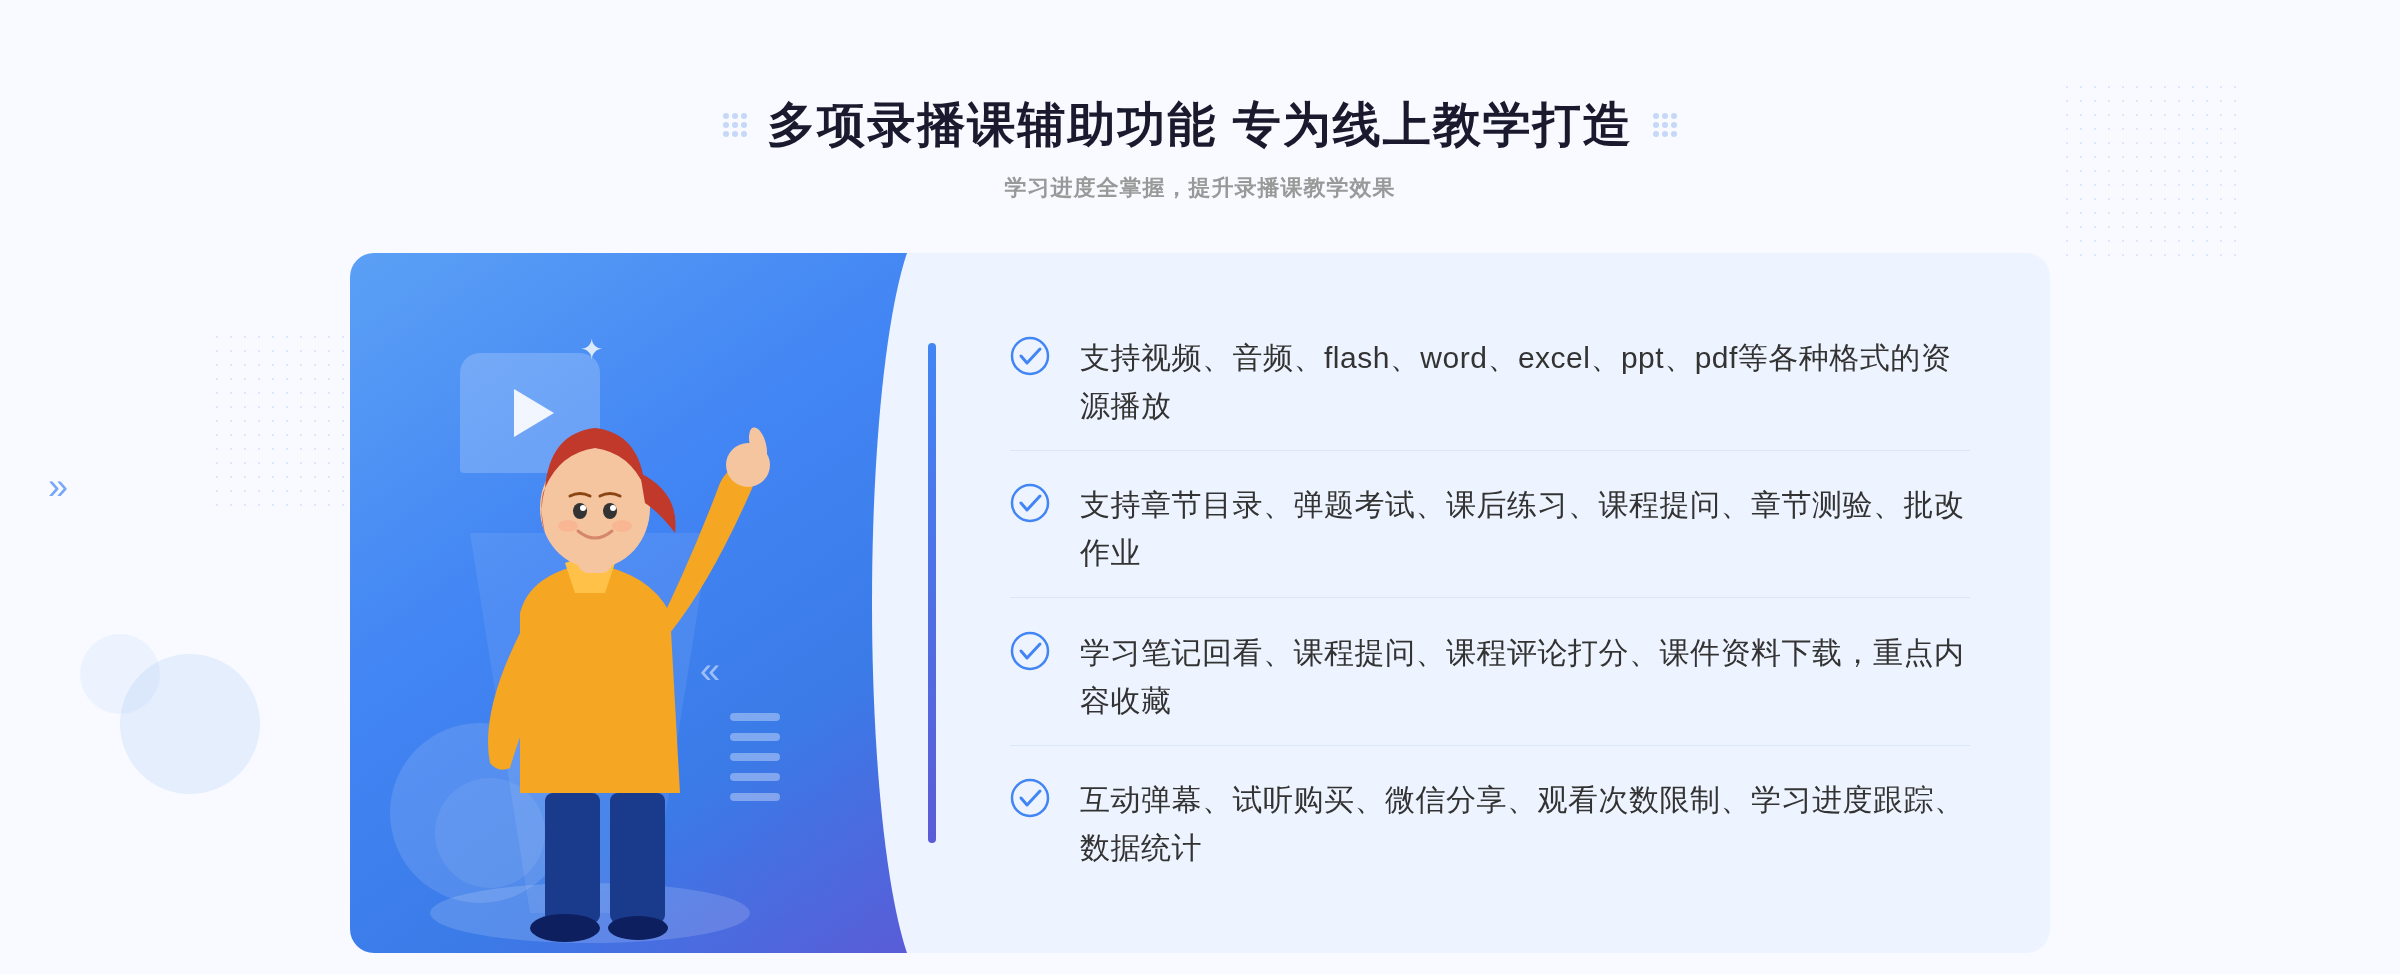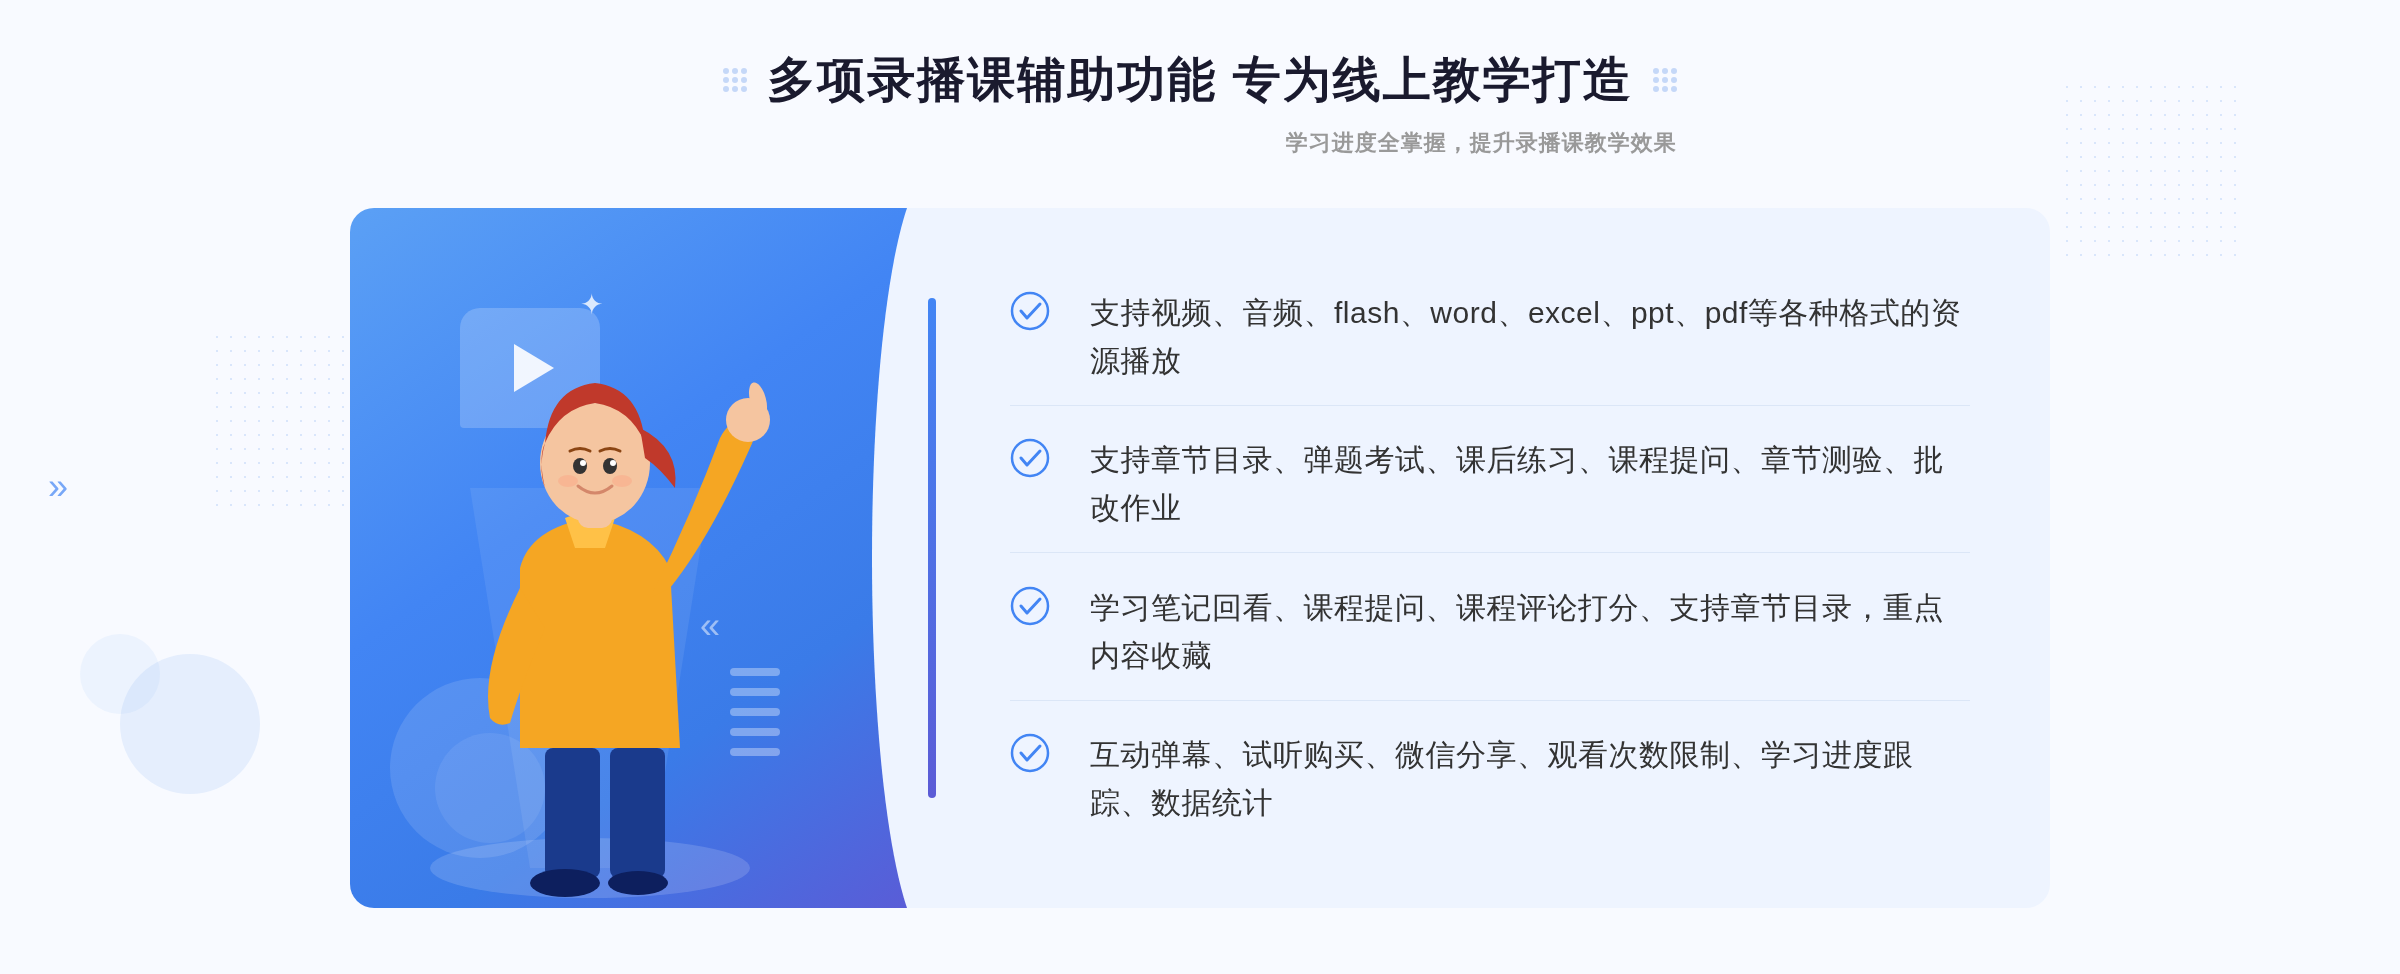--- a/index.html
+++ b/index.html
@@ -49,22 +49,22 @@
       top: 330px;
     }
 
     .dots-right {
       right: 160px;
       top: 80px;
     }
 
     
     .header-section {
-      text-align: right;
-      padding-top: 48px;
+      text-align: center;
+      padding-top: 93px;
       position: relative;
       z-index: 2;
     }
 
     .header-title-row {
       display: flex;
       align-items: center;
       justify-content: center;
       gap: 20px;
       margin-bottom: 16px;
@@ -177,21 +177,21 @@
       border-radius: 0 24px 24px 0;
       padding: 50px 80px;
       display: flex;
       flex-direction: column;
       justify-content: space-evenly;
     }
 
     .feature-item {
       display: flex;
       align-items: flex-start;
-      gap: 40px;
+      gap: 30px;
       padding: 20px 0;
       border-bottom: 1px solid rgba(200, 215, 240, 0.5);
     }
 
     .feature-item:last-child {
       border-bottom: none;
     }
 
     .check-icon {
       width: 40px;
@@ -384,21 +384,21 @@
         <span class="feature-text">支持章节目录、弹题考试、课后练习、课程提问、章节测验、批改作业</span>
       </div>
 
       <div class="feature-item">
         <div class="check-icon">
           <svg viewBox="0 0 40 40" xmlns="http://www.w3.org/2000/svg">
             <circle cx="20" cy="20" r="18" stroke="#4285f4" stroke-width="2.5" fill="none"></circle>
             <polyline points="11,20 17,27 30,13" stroke="#4285f4" stroke-width="3" fill="none" stroke-linecap="round" stroke-linejoin="round"></polyline>
           </svg>
         </div>
-        <span class="feature-text">学习笔记回看、课程提问、课程评论打分、支持章节目录，重点内容收藏</span>
+        <span class="feature-text">学习笔记回看、课程提问、课程评论打分、课件资料下载，重点内容收藏</span>
       </div>
 
       <div class="feature-item">
         <div class="check-icon">
           <svg viewBox="0 0 40 40" xmlns="http://www.w3.org/2000/svg">
             <circle cx="20" cy="20" r="18" stroke="#4285f4" stroke-width="2.5" fill="none"></circle>
             <polyline points="11,20 17,27 30,13" stroke="#4285f4" stroke-width="3" fill="none" stroke-linecap="round" stroke-linejoin="round"></polyline>
           </svg>
         </div>
         <span class="feature-text">互动弹幕、试听购买、微信分享、观看次数限制、学习进度跟踪、数据统计</span>

